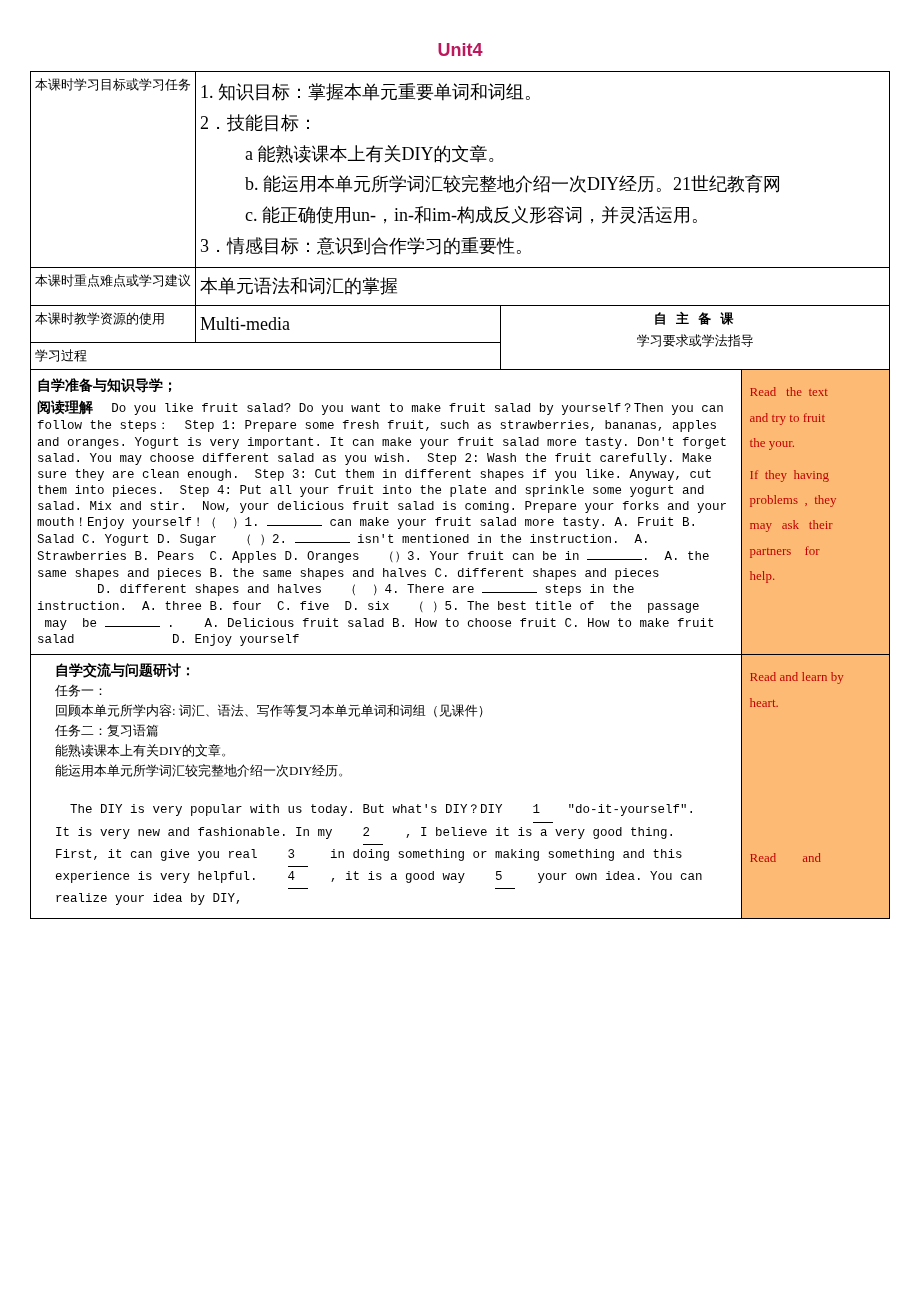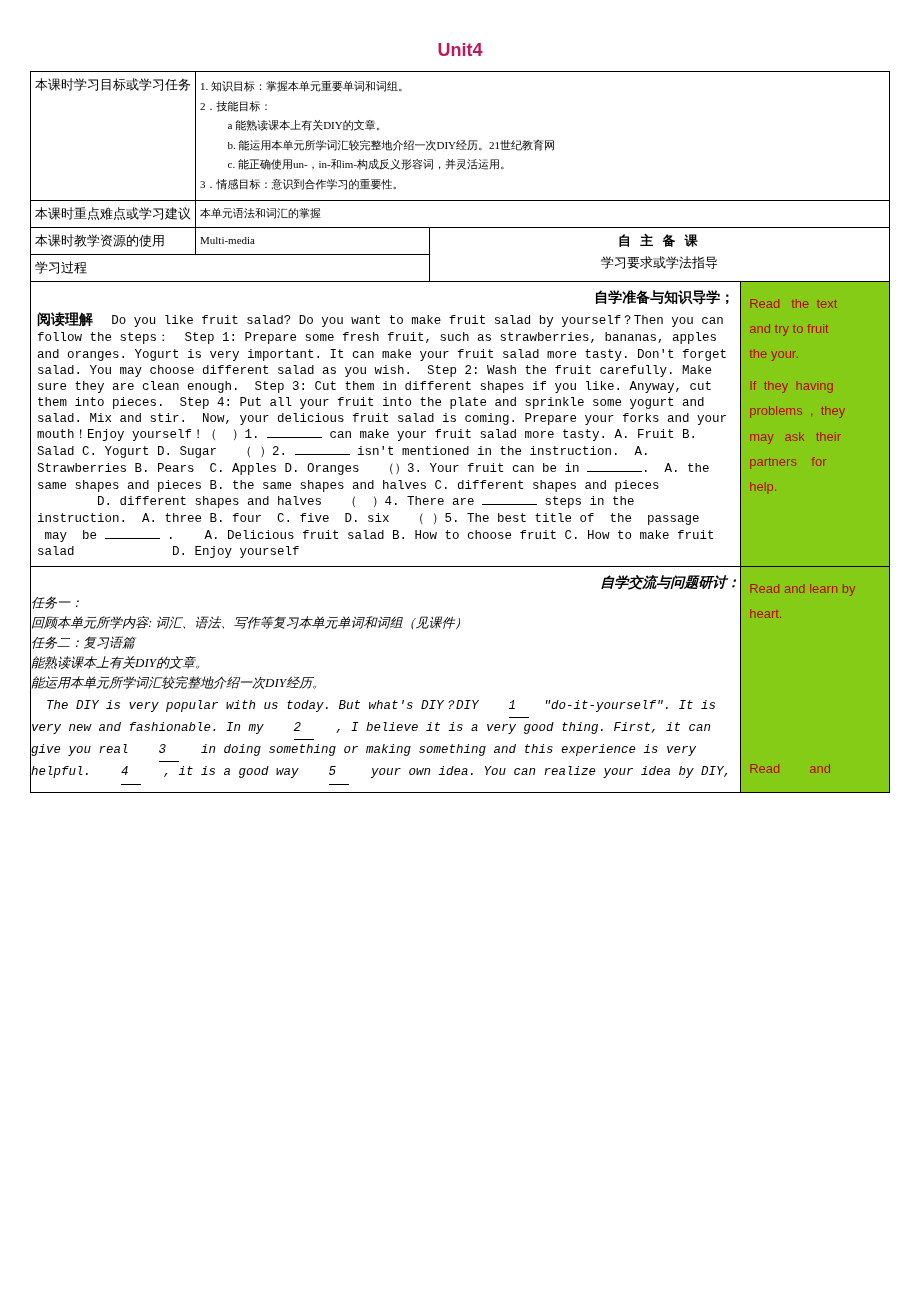--- a/index.html
+++ b/index.html
@@ -28,36 +28,35 @@
       padding: 4px 4px;
       vertical-align: top;
     }
     .label-cell {
       width: 90px;
       font-size: 13px;
       white-space: nowrap;
     }
     .right-col {
       width: 120px;
-      background: #84cc16;
-      font-family: Liberation Sans, sans-serif;
+      background: #fdba74;
+      font-family: Liberation Serif, serif;
       font-size: 13px;
       vertical-align: top;
       padding: 6px 6px;
     }
     .bold-heading {
       font-weight: bold;
       font-size: 14px;
-      text-align: right;
     }
     .red-text {
       color: #c00000;
     }
     .content-cell {
-      font-size: 11px;
+      font-size: 18px;
       line-height: 1.6;
     }
     .mono {
       font-family: "Courier New", monospace;
       font-size: 12.5px;
     }
     .zibei-cell {
       text-align: center;
       font-weight: bold;
       font-size: 13px;
@@ -139,28 +138,28 @@
         <p style="margin-top:8px;">If&nbsp;&nbsp;they&nbsp;&nbsp;having</p>
         <p>problems&nbsp;&nbsp;,&nbsp;&nbsp;they</p>
         <p>may&nbsp;&nbsp;&nbsp;ask&nbsp;&nbsp;&nbsp;their</p>
         <p>partners&nbsp;&nbsp;&nbsp;&nbsp;for</p>
         <p>help.</p>
       </div>
     </td>
   </tr>
 
   <tr>
-    <td style="vertical-align:top; padding:5px 0;font-style:italic;">
+    <td style="vertical-align:top; padding:5px 24px;">
       <p class="bold-heading">自学交流与问题研讨：</p>
       <p>任务一：</p>
       <p>回顾本单元所学内容: 词汇、语法、写作等复习本单元单词和词组（见课件）</p>
       <p>任务二：复习语篇</p>
       <p>能熟读课本上有关DIY的文章。</p>
       <p>能运用本单元所学词汇较完整地介绍一次DIY经历。</p>
-      <p class="mono" style="margin-top:4px; line-height:1.7;">
+      <p class="mono" style="margin-top:20px; line-height:1.7;">
         &nbsp;&nbsp;The DIY is very popular with us today. But what's DIY？DIY&nbsp;&nbsp;&nbsp;&nbsp;<span class="blank-sm">1</span>&nbsp;&nbsp;"do-it-yourself". It is very new and fashionable. In my&nbsp;&nbsp;&nbsp;&nbsp;<span class="blank-sm">2</span>&nbsp;&nbsp;&nbsp;, I believe it is a very good thing. First, it can give you real&nbsp;&nbsp;&nbsp;&nbsp;<span class="blank-sm">3</span>&nbsp;&nbsp;&nbsp;in doing something or making something and this experience is very helpful.&nbsp;&nbsp;&nbsp;&nbsp;<span class="blank-sm">4</span>&nbsp;&nbsp;&nbsp;, it is a good way&nbsp;&nbsp;&nbsp;&nbsp;<span class="blank-sm">5</span>&nbsp;&nbsp;&nbsp;your own idea. You can realize your idea by DIY,
       </p>
     </td>
     <td class="right-col">
       <div class="right-instruction red-text">
         <p>Read and learn by</p>
         <p>heart.</p>
       </div>
       <div class="right-instruction red-text" style="margin-top: 120px;">
         <p>Read&nbsp;&nbsp;&nbsp;&nbsp;&nbsp;&nbsp;&nbsp;&nbsp;and</p>

